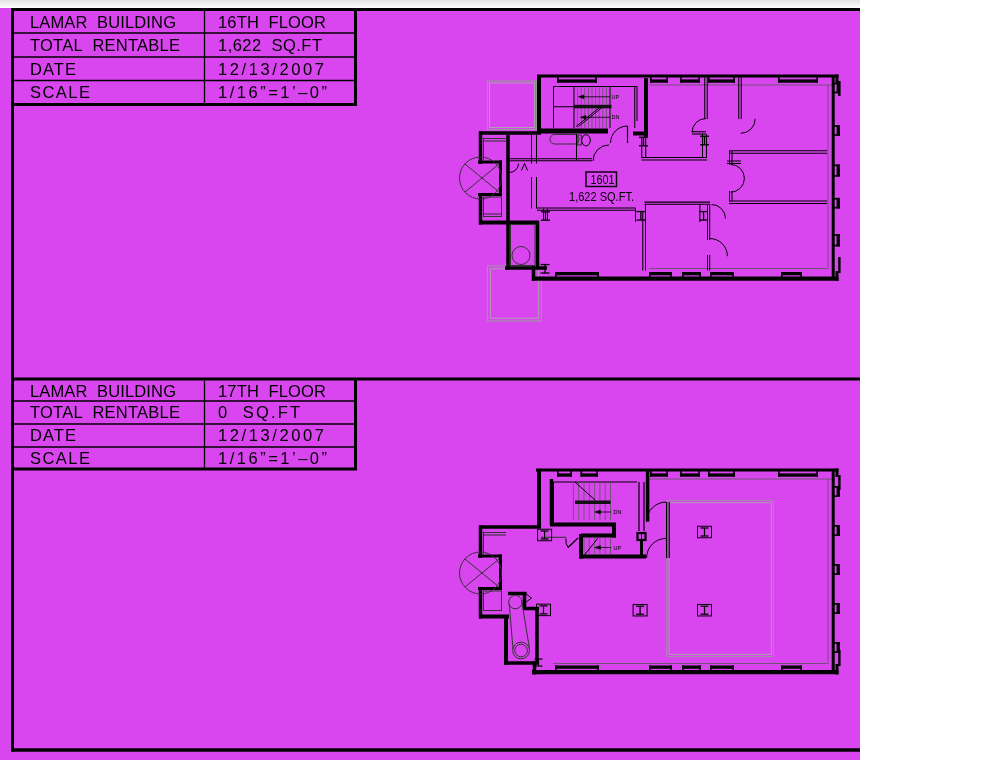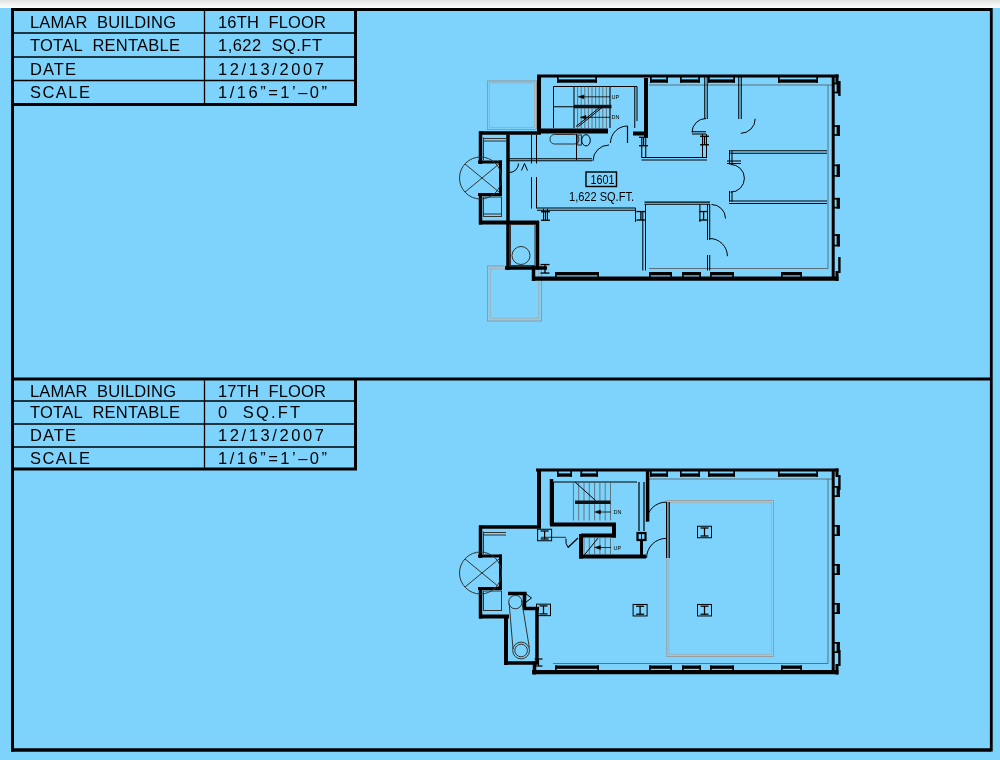--- a/index.html
+++ b/index.html
@@ -1,15 +1,15 @@
 <!DOCTYPE html>
 <html><head><meta charset="utf-8"><title>Lamar Building</title>
 <style>
 html,body{margin:0;padding:0;background:#fff}
-#page{position:relative;width:1000px;height:760px;background:#7dd3fc;overflow:hidden}
+#page{position:relative;width:860px;height:760px;background:#d946ef;overflow:hidden}
 svg{position:absolute;top:0;left:0}
 text{-webkit-font-smoothing:antialiased}
 </style></head>
 <body>
 <div id="page">
     <svg width="1000" height="760" viewBox="0 0 1000 760" font-family="Liberation Sans, sans-serif">
       <defs>
         <linearGradient id="tg" x1="0" y1="0" x2="0" y2="1">
           <stop offset="0" stop-color="#e2e2e2"></stop>
           <stop offset="1" stop-color="#ffffff"></stop>

